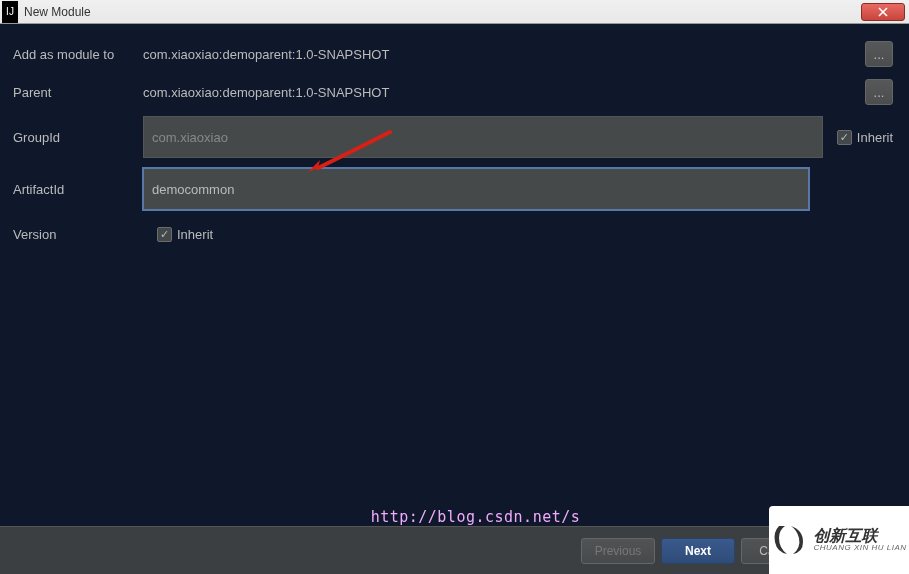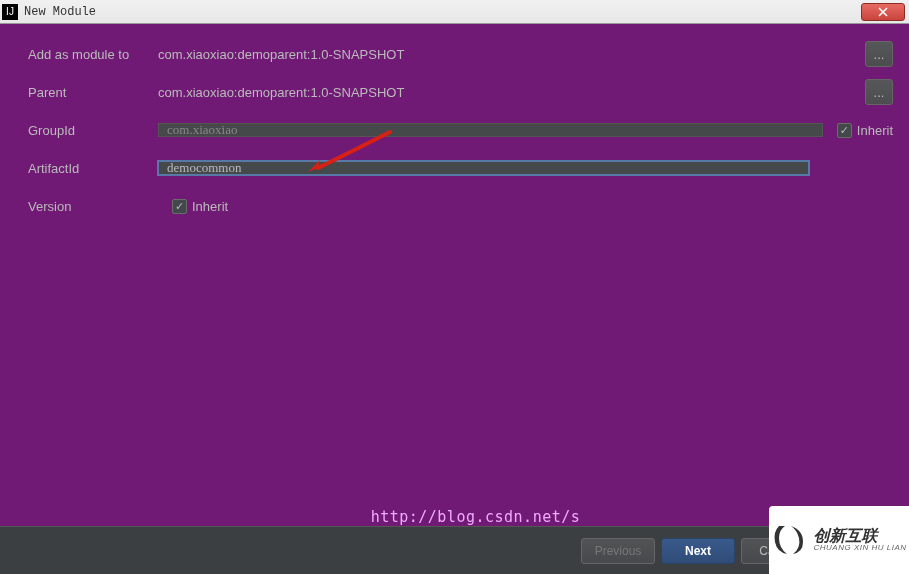--- a/index.html
+++ b/index.html
@@ -19,48 +19,48 @@
       border-bottom: 1px solid #999;
       display: flex;
       align-items: center;
       padding: 0 2px;
       color: #333;
       font-size: 12px;
       position: relative;
     }
     .titlebar-icon {
       width: 16px;
-      height: 16px;
+      height: 22px;
       background: #000;
       color: #fff;
       display: flex;
       align-items: center;
       justify-content: center;
       font-size: 10px;
       font-weight: normal;
       margin-right: 6px;
     }
-    .titlebar-title { flex: 1; font-family: Liberation Mono, monospace; }
+    .titlebar-title { flex: 1; }
     .close-btn {
       width: 44px;
       height: 18px;
       background: linear-gradient(#e76b63, #c9443c);
       border: 1px solid #8a2d26;
       border-radius: 3px;
       color: #fff;
       display: flex;
       align-items: center;
       justify-content: center;
       cursor: pointer;
       margin-right: 2px;
     }
     .close-btn svg { width: 10px; height: 10px; }
     .content {
-      background: #701a75;
-      padding: 16px 16px 0 28px;
+      background: #0f172a;
+      padding: 16px 16px 0 13px;
       height: calc(100% - 24px - 48px);
     }
     .form-row {
       display: flex;
       align-items: center;
       margin-bottom: 10px;
       min-height: 28px;
     }
     .form-label {
       width: 130px;
@@ -71,22 +71,22 @@
       color: #bbbbbb;
       padding: 4px 0;
     }
     .form-input {
       flex: 1;
       background: #45494a;
       border: 1px solid #555;
       color: #bbbbbb;
       padding: 5px 8px;
       font-size: 13px;
-      font-family: Liberation Serif, serif;
-      height: 14px;
+      font-family: Liberation Sans, sans-serif;
+      height: 42px;
     }
     .form-input.focused {
       border: 1px solid #5878a8;
       box-shadow: 0 0 0 1px #5878a8;
     }
     .form-input[readonly] { color: #888; }
     .inherit-group {
       display: flex;
       align-items: center;
       margin-left: 14px;

